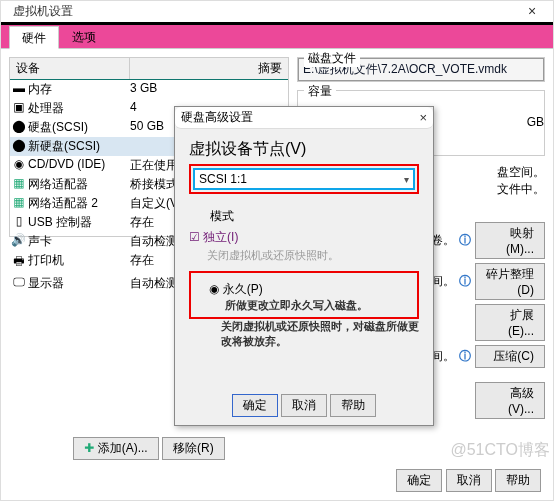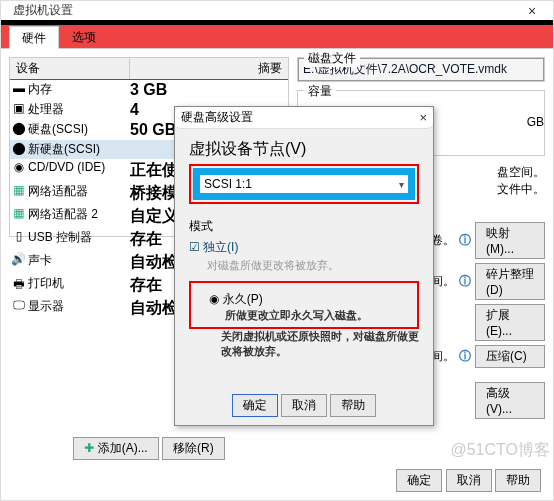--- a/index.html
+++ b/index.html
@@ -1,56 +1,56 @@
 <!DOCTYPE html>
 <html><head>
 <meta charset="utf-8">
 <style>
 * { box-sizing: border-box; margin: 0; padding: 0; font-family: "Microsoft YaHei", "Segoe UI", sans-serif; font-size: 12px; }
 body { background: #fff; width: 554px; height: 501px; overflow: hidden; position: relative; }
 .main-window { position: absolute; top: 0; left: 0; width: 554px; height: 501px; background: #fff; border: 1px solid #ddd; }
-.titlebar { height: 24px; background: #fff; display: flex; align-items: center; padding: 8px 8px; border-bottom: 5px solid #000000; }
+.titlebar { height: 24px; background: #fff; display: flex; align-items: center; padding: 8px 8px; border-bottom: 3px solid #000000; }
 .titlebar .title { font-size: 12px; color: #333; margin-left: 4px; }
 .titlebar .close { position: absolute; right: 6px; top: 2px; width: 30px; text-align: center; color: #333; font-size: 14px; }
-.tabs { display: flex; border-bottom: 1px solid #ccc; height: 24px; padding-left: 8px; background: #ef4444; }
+.tabs { display: flex; border-bottom: 1px solid #ccc; height: 24px; padding-left: 8px; background: #ec4899; }
 .tab { padding: 3px 12px; border: 1px solid transparent; cursor: default; }
 .tab.active { border: 1px solid #ccc; border-bottom: 1px solid #fff; background: #fff; position: relative; top: 1px; }
 .content { display: flex; padding: 8px; }
 .left-panel { width: 280px; }
 .dev-list { border: 1px solid #ccc; background: #fff; height: 180px; }
 .dev-head { display: flex; background: #f0f0f0; border-bottom: 1px solid #0f766e; }
 .dev-head > div { padding: 2px 6px; font-size: 12px; }
 .dev-head .c1 { width: 120px; border-right: 1px solid #ccc; }
 .dev-head .c2 { flex: 1; text-align: right; }
 .dev-row { display: flex; padding: 1px 0; }
 .dev-row.sel { background: #d8e6f2; }
 .dev-row .ico { width: 18px; text-align: center; }
 .dev-row .c1 { width: 102px; font-size: 12px; }
-.dev-row .c2 { flex: 1; font-size: 16px; font-weight: bold; }
+.dev-row .c2 { flex: 1; font-size: 12px; }
 .btns-bottom { text-align: center; margin-top: 200px; }
 .right-panel { flex: 1; padding-left: 8px; }
 .group { border: 1px solid #ccc; padding: 0; margin-bottom: 8px; position: relative; }
 .group-title { position: absolute; top: -8px; left: 6px; background: #fff; padding: 0 4px; font-size: 12px; }
 .path-box { border: 1px solid #999; background: #f5f5f5; padding: 2px 4px; font-size: 12px; color: #0f172a; }
 .btn { border: 1px solid #999; background: #e9e9e9; padding: 2px 10px; font-size: 12px; cursor: default; display: inline-block; }
 .info-icon { color: #3478c9; font-weight: bold; }
-.right-btn { width: 70px; text-align: left; }
+.right-btn { width: 70px; text-align: right; }
 .bottom-main { position: absolute; bottom: 8px; right: 12px; }
 
 
 .modal { position: absolute; top: 106px; left: 174px; width: 260px; height: 320px; background: #f0f0f0; border: 1px solid #888; box-shadow: 2px 2px 6px rgba(0,0,0,0.3); }
 .modal .mtitle { background: #fff; height: 22px; display: flex; align-items: center; padding: 0 6px; border-bottom: 1px solid #ddd; border-radius: 6px; }
 .modal .mtitle .t { flex: 1; font-size: 12px; }
 .modal .mtitle .x { font-size: 13px; color: #333; }
 .modal .mbody { padding: 10px 14px; }
 .modal .mlabel { font-size: 16px; margin-bottom: 4px; }
-.modal .select { width: 100%; border: 7px solid #0ea5e9; background: #fff; padding: 2px 4px; font-size: 12px; display: flex; justify-content: space-between; align-items: center; }
+.modal .select { width: 100%; border: 2px solid #0ea5e9; background: #fff; padding: 2px 4px; font-size: 12px; display: flex; justify-content: space-between; align-items: center; }
 .modal .chev { font-size: 10px; color: #555; }
-.modal .mode-title { margin-top: 14px; font-size: 12px; }
-.modal .check { margin-top: 4px; color: #0c4a6e; font-size: 12px; }
+.modal .mode-title { margin-top: 14px; font-size: 12px; margin-left: 21px; }
+.modal .check { margin-top: 4px; color: #701a75; font-size: 12px; }
 .modal .desc { color: #999; font-size: 11px; margin: 2px 0 8px 18px; }
 .modal .radio-row { margin-left: 16px; font-size: 12px; margin-top: 4px; }
 .modal .radio-sub { margin-left: 32px; font-size: 11px; color: #333; font-weight: bold; }
 .modal .mbtns { position: absolute; bottom: 8px; left: 0; width: 100%; text-align: center; }
 .red1 { border: 2px solid #e00; padding: 2px; }
 .red2 { border: 2px solid #e00; padding: 4px 2px; margin-top: 8px; }
 
 .watermark { position: absolute; right: 4px; bottom: 40px; color: #ccc; font-size: 16px; }
 </style>
 </head>
@@ -182,21 +182,21 @@
   <div class="mbody">
     <div class="mlabel">虚拟设备节点(V)</div>
     <div class="red1">
       <div class="select">
         <span>SCSI 1:1</span>
         <span class="chev">▾</span>
       </div>
     </div>
     <div class="mode-title">模式</div>
     <div class="check">☑ <span>独立(I)</span></div>
-    <div class="desc">对磁盘所做更改将被放弃。</div>
+    <div class="desc">关闭虚拟机或还原快照时。</div>
     <div class="red2">
       <div class="radio-row">◉ <span>永久(P)</span></div>
       <div class="radio-sub">所做更改立即永久写入磁盘。</div>
     </div>
     <div class="radio-sub">关闭虚拟机或还原快照时，对磁盘所做更改将被放弃。</div>
   </div>
   <div class="mbtns">
     <span class="btn" style="border-color:#36c">确定</span>
     <span class="btn">取消</span>
     <span class="btn">帮助</span>

